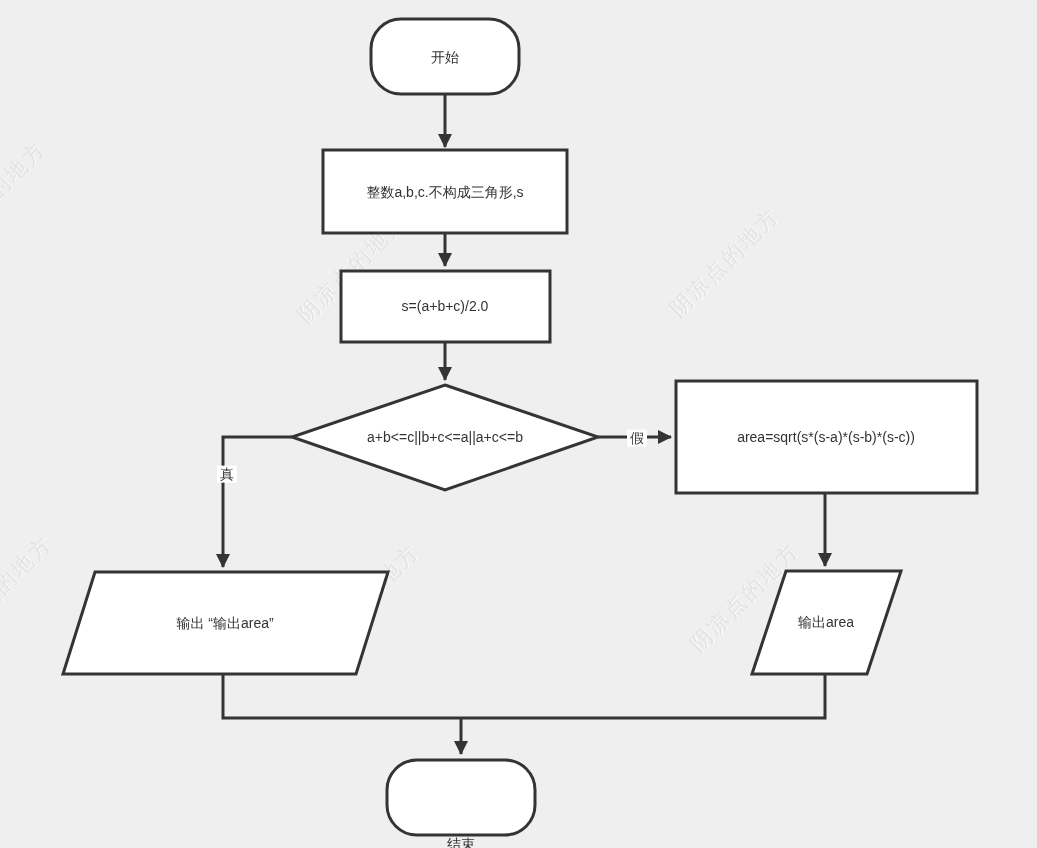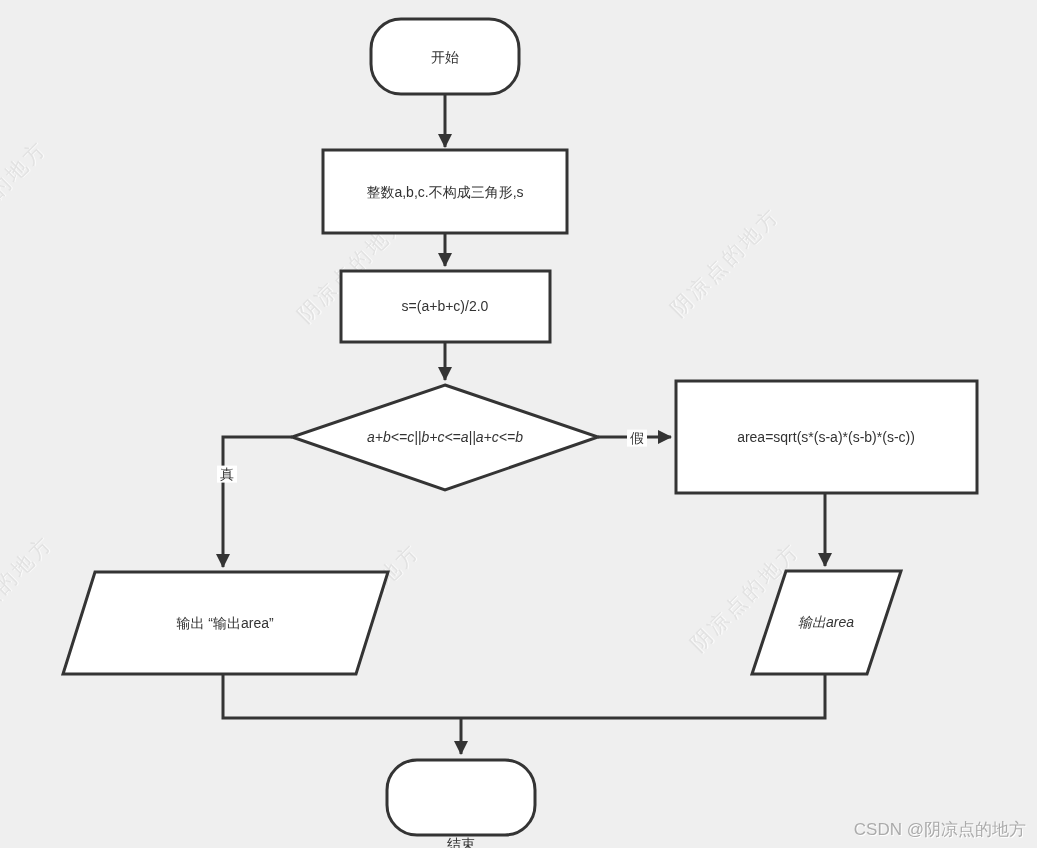--- a/index.html
+++ b/index.html
@@ -86,23 +86,22 @@
       <rect x="676" y="381" width="301" height="112"></rect>
       <polygon points="95,572 388,572 356,674 63,674"></polygon>
       <polygon points="786,571 901,571 867,674 752,674"></polygon>
       <rect x="387" y="760" width="148" height="75" rx="30" ry="30"></rect>
     </g>
   </svg>
 
   <div class="lbl" style="left:445px;top:57px;">开始</div>
   <div class="lbl" style="left:445px;top:192px;">整数a,b,c.不构成三角形,s</div>
   <div class="lbl" style="left:445px;top:306px;text-align:center;">s=(a+b+c)/2.0</div>
-  <div class="lbl" style="left:445px;top:437px;font-style:italic;">a+b&lt;=c||b+c&lt;=a||a+c&lt;=b</div>
+  <div class="lbl" style="left:445px;top:437px;">a+b&lt;=c||b+c&lt;=a||a+c&lt;=b</div>
   <div class="lbl branch-lbl" style="left:227px;top:474px;">真</div>
   <div class="lbl branch-lbl" style="left:637px;top:438px;">假</div>
   <div class="lbl" style="left:826px;top:437px;text-align:right;">area=sqrt(s*(s-a)*(s-b)*(s-c))</div>
   <div class="lbl" style="left:225px;top:623px;">输出 “输出area”</div>
-  <div class="lbl" style="left:826px;top:622px;font-style:italic;">输出area</div>
+  <div class="lbl" style="left:826px;top:622px;">输出area</div>
   <div class="lbl" style="left:461px;top:844px;">结束</div>
 
-  <div class="csdn">CSDN @阴凉点的地方</div>
 
 </div>
 
 </body></html>

